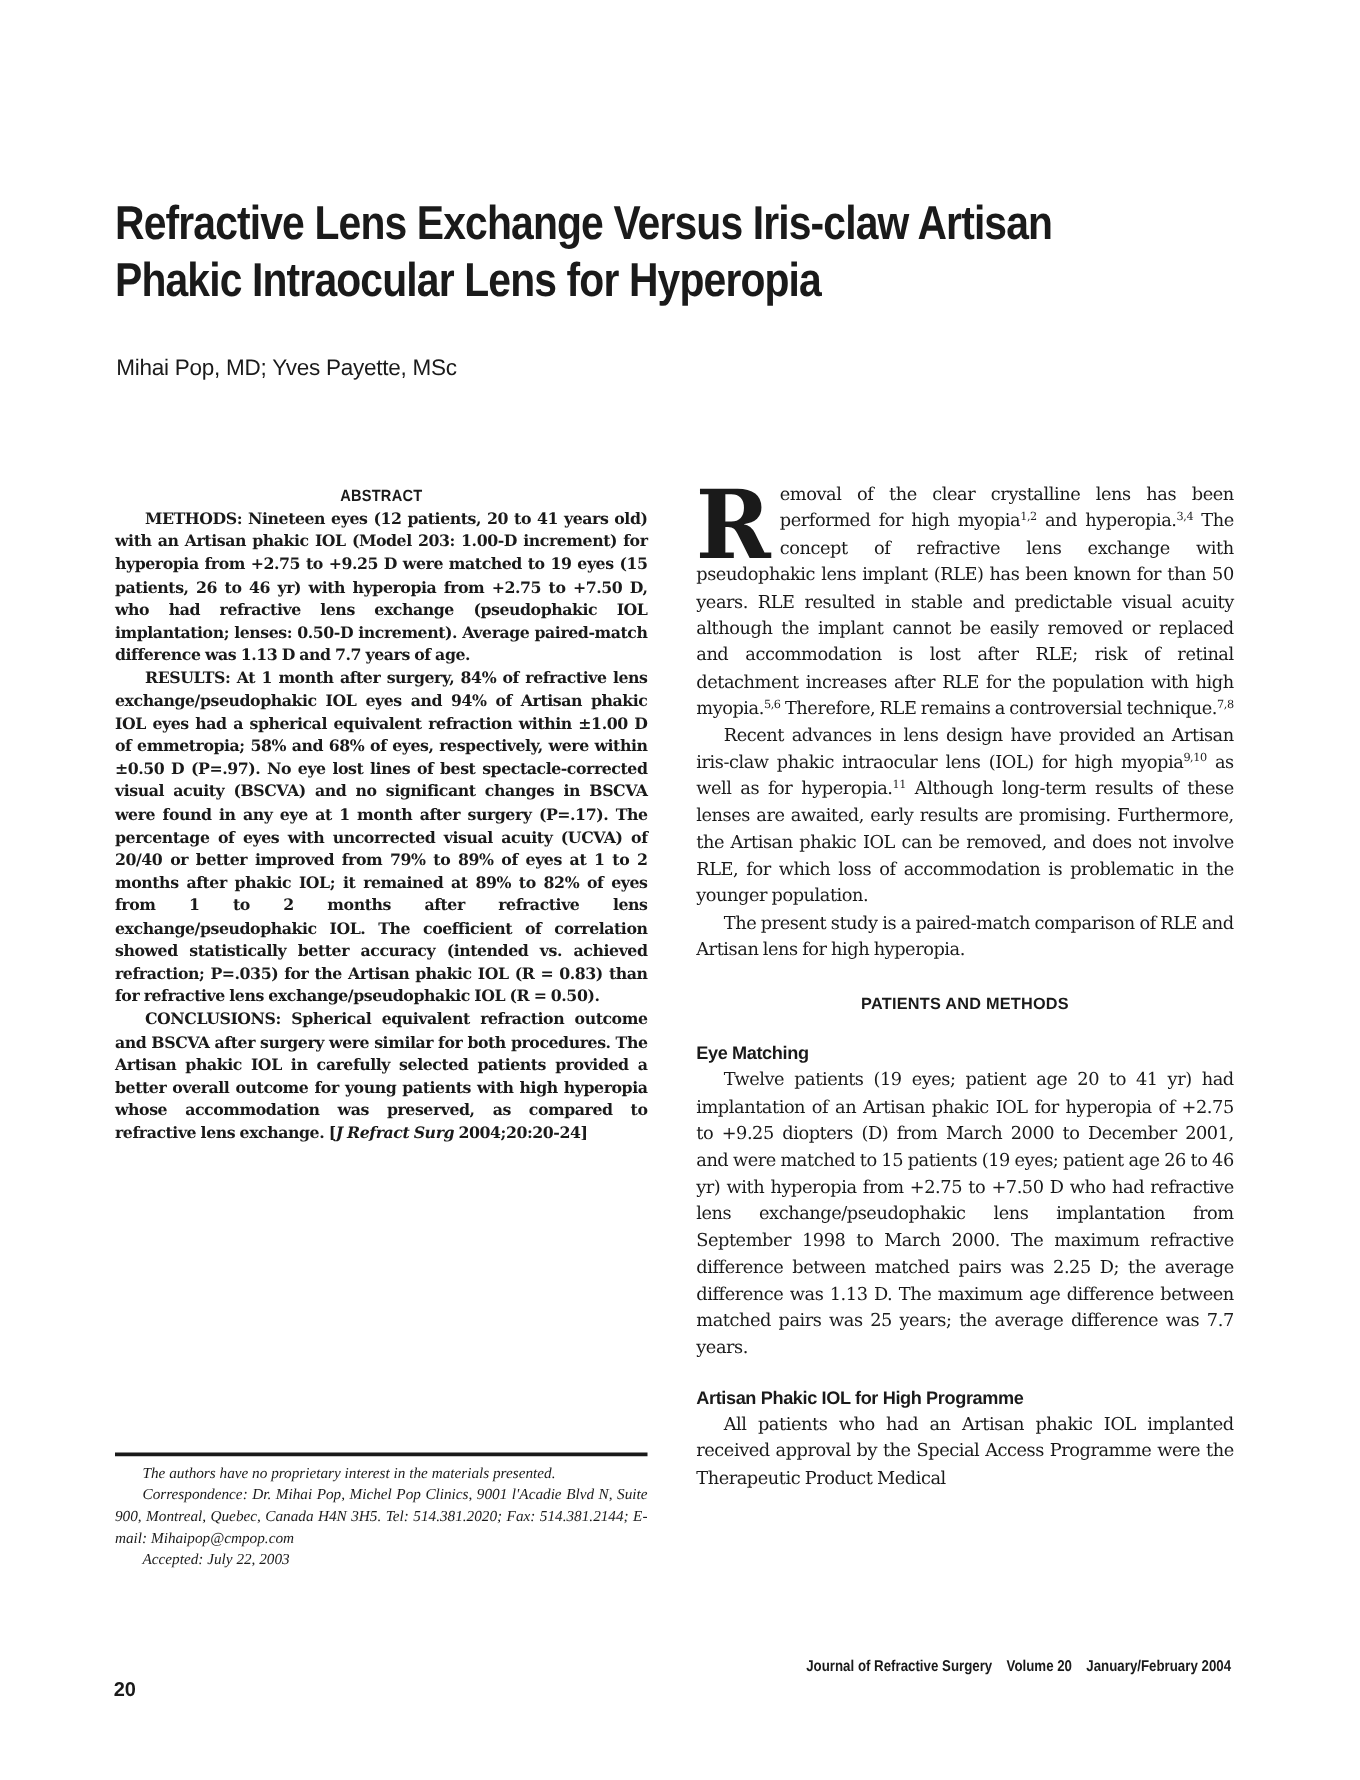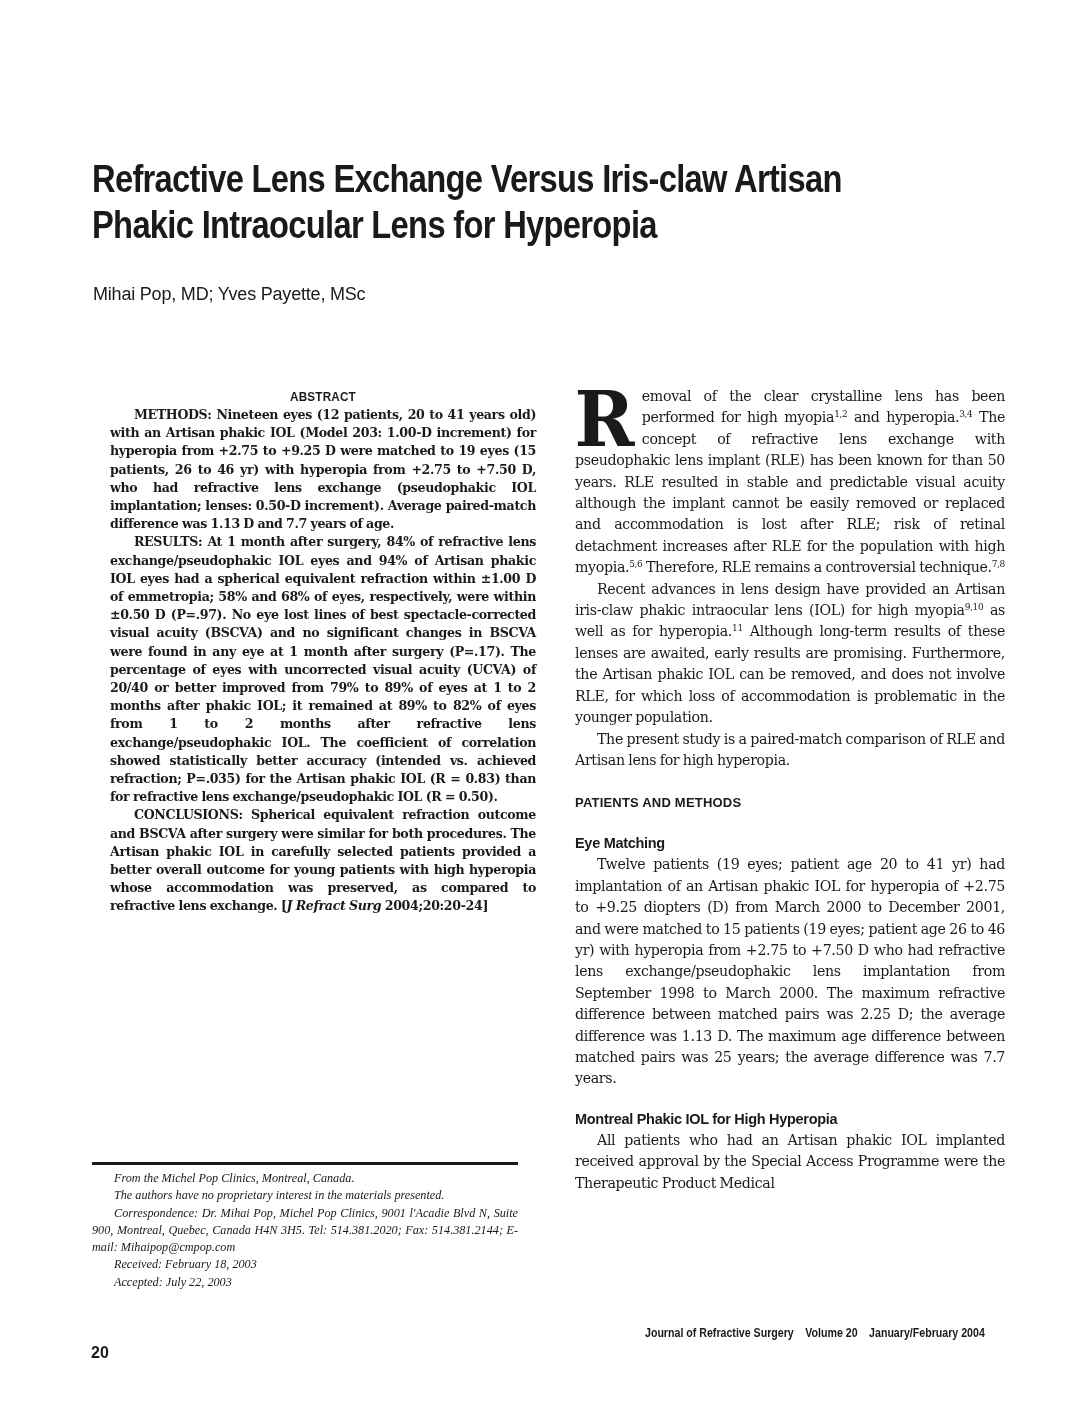--- a/index.html
+++ b/index.html
@@ -8,21 +8,21 @@
     position: absolute; left: 92px; top: 156px; width: 920px;
     font-family: "Liberation Sans", sans-serif; font-weight: bold;
     font-size: 38px; line-height: 46px; letter-spacing: -0.8px;
     transform: scaleX(0.86); transform-origin: left top; white-space: nowrap;
   }
   .title div { display: block; }
   .authors {
     position: absolute; left: 93px; top: 284px;
     font-family: "Liberation Sans", sans-serif; font-size: 18px; letter-spacing: -0.2px;
   }
-  .col { position: absolute; font-family: "DejaVu Serif", serif; margin-left: 18px; }
+  .col { position: absolute; font-family: "DejaVu Serif", serif; }
   .col-left { left: 92px; top: 388px; width: 426px; }
   .col-right { left: 557px; top: 386px; width: 430px; }
   .abstract-head {
     text-align: center; font-family: "Liberation Sans", sans-serif; font-weight: bold;
     font-size: 13px; line-height: 18px; letter-spacing: 0.2px; transform: scaleX(0.9);
   }
   .abs-p {
     margin: 0; font-family: "DejaVu Serif", serif; font-weight: bold;
     font-size: 12.6px; line-height: 18.2px; text-align: justify; text-indent: 24px;
     letter-spacing: -0.35px; word-spacing: -0.5px;
@@ -31,21 +31,21 @@
     margin: 0; font-size: 14.2px; line-height: 21.4px; text-align: justify;
     text-indent: 22px; letter-spacing: -0.35px; word-spacing: -0.6px;
   }
   .body-p.first { text-indent: 0; }
   .dropcap {
     float: left; font-family: "DejaVu Serif", serif; font-size: 76px;
     line-height: 60px; margin: 4px 6px 0 -2px; font-weight: bold; transform: scaleX(0.95);
   }
   sup { font-size: 9px; line-height: 0; vertical-align: 5px; }
   .section-head {
-    font-family: "Liberation Sans", sans-serif; font-weight: bold;
+    text-align: center; font-family: "Liberation Sans", sans-serif; font-weight: bold;
     font-size: 13px; margin: 24px 0 24px 0; letter-spacing: 0.2px;
   }
   .sub-head {
     font-family: "Liberation Sans", sans-serif; font-weight: bold;
     font-size: 14.5px; line-height: 18px; margin: 0 0 2px 0; letter-spacing: -0.3px;
   }
   .gap { height: 20px; }
   .footnote-rule { position: absolute; left: 92px; top: 1162px; width: 426px; height: 3px; background: #1a1a1a; }
   .footnotes {
     position: absolute; left: 92px; top: 1170px; width: 426px;
@@ -75,36 +75,34 @@
 
 <div class="col col-left">
   <div class="abstract-head">ABSTRACT</div>
   <p class="abs-p">METHODS: Nineteen eyes (12 patients, 20 to 41 years old) with an Artisan phakic IOL (Model 203: 1.00-D increment) for hyperopia from +2.75 to +9.25 D were matched to 19 eyes (15 patients, 26 to 46 yr) with hyperopia from +2.75 to +7.50 D, who had refractive lens exchange (pseudophakic IOL implantation; lenses: 0.50-D increment). Average paired-match difference was 1.13 D and 7.7 years of age.</p>
   <p class="abs-p">RESULTS: At 1 month after surgery, 84% of refractive lens exchange/pseudophakic IOL eyes and 94% of Artisan phakic IOL eyes had a spherical equivalent refraction within ±1.00 D of emmetropia; 58% and 68% of eyes, respectively, were within ±0.50 D (P=.97). No eye lost lines of best spectacle-corrected visual acuity (BSCVA) and no significant changes in BSCVA were found in any eye at 1 month after surgery (P=.17). The percentage of eyes with uncorrected visual acuity (UCVA) of 20/40 or better improved from 79% to 89% of eyes at 1 to 2 months after phakic IOL; it remained at 89% to 82% of eyes from 1 to 2 months after refractive lens exchange/pseudophakic IOL. The coefficient of correlation showed statistically better accuracy (intended vs. achieved refraction; P=.035) for the Artisan phakic IOL (R = 0.83) than for refractive lens exchange/pseudophakic IOL (R = 0.50).</p>
   <p class="abs-p"><span>CONCLUSIONS: Spherical equivalent refraction outcome and BSCVA after surgery were similar for both procedures. The Artisan phakic IOL in carefully selected patients provided a better overall outcome for young patients with high hyperopia whose accommodation was preserved, as compared to refractive lens exchange.</span> <span>[</span><i>J Refract Surg</i><span> 2004;20:20-24]</span></p>
 </div>
 
 <div class="footnote-rule"></div>
 <div class="footnotes">
-  <p>From the Michel Pop Clinics, Montreal, Canada.</p>
   <p>The authors have no proprietary interest in the materials presented.</p>
   <p>Correspondence: Dr. Mihai Pop, Michel Pop Clinics, 9001 l'Acadie Blvd N, Suite 900, Montreal, Quebec, Canada H4N 3H5. Tel: 514.381.2020; Fax: 514.381.2144; E-mail: Mihaipop@cmpop.com</p>
-  <p>Received: February 18, 2003</p>
   <p>Accepted: July 22, 2003</p>
 </div>
 
 <div class="col col-right">
   <p class="body-p first"><span class="dropcap">R</span><span>emoval of the clear crystalline lens has been performed for high myopia</span><sup>1,2</sup><span> and hyperopia.</span><sup>3,4</sup><span> The concept of refractive lens exchange with pseudophakic lens implant (RLE) has been known for than 50 years. RLE resulted in stable and predictable visual acuity although the implant cannot be easily removed or replaced and accommodation is lost after RLE; risk of retinal detachment increases after RLE for the population with high myopia.</span><sup>5,6</sup><span> Therefore, RLE remains a controversial technique.</span><sup>7,8</sup></p>
   <p class="body-p"><span>Recent advances in lens design have provided an Artisan iris-claw phakic intraocular lens (IOL) for high myopia</span><sup>9,10</sup><span> as well as for hyperopia.</span><sup>11</sup><span> Although long-term results of these lenses are awaited, early results are promising. Furthermore, the Artisan phakic IOL can be removed, and does not involve RLE, for which loss of accommodation is problematic in the younger population.</span></p>
   <p class="body-p">The present study is a paired-match comparison of RLE and Artisan lens for high hyperopia.</p>
   <div class="section-head">PATIENTS AND METHODS</div>
   <div class="sub-head">Eye Matching</div>
   <p class="body-p">Twelve patients (19 eyes; patient age 20 to 41 yr) had implantation of an Artisan phakic IOL for hyperopia of +2.75 to +9.25 diopters (D) from March 2000 to December 2001, and were matched to 15 patients (19 eyes; patient age 26 to 46 yr) with hyperopia from +2.75 to +7.50 D who had refractive lens exchange/pseudophakic lens implantation from September 1998 to March 2000. The maximum refractive difference between matched pairs was 2.25 D; the average difference was 1.13 D. The maximum age difference between matched pairs was 25 years; the average difference was 7.7 years.</p>
   <div class="gap"></div>
-  <div class="sub-head">Montreal Phakic IOL for High Hyperopia</div>
+  <div class="sub-head">Artisan Phakic IOL for High Programme</div>
   <p class="body-p">All patients who had an Artisan phakic IOL implanted received approval by the Special Access Programme were the Therapeutic Product Medical</p>
 </div>
 
 <div class="footer-page">20</div>
 <div class="footer-journal">
   <span>Journal of Refractive Surgery</span>
   <span>Volume 20</span>
   <span>January/February 2004</span>
 </div>
 

